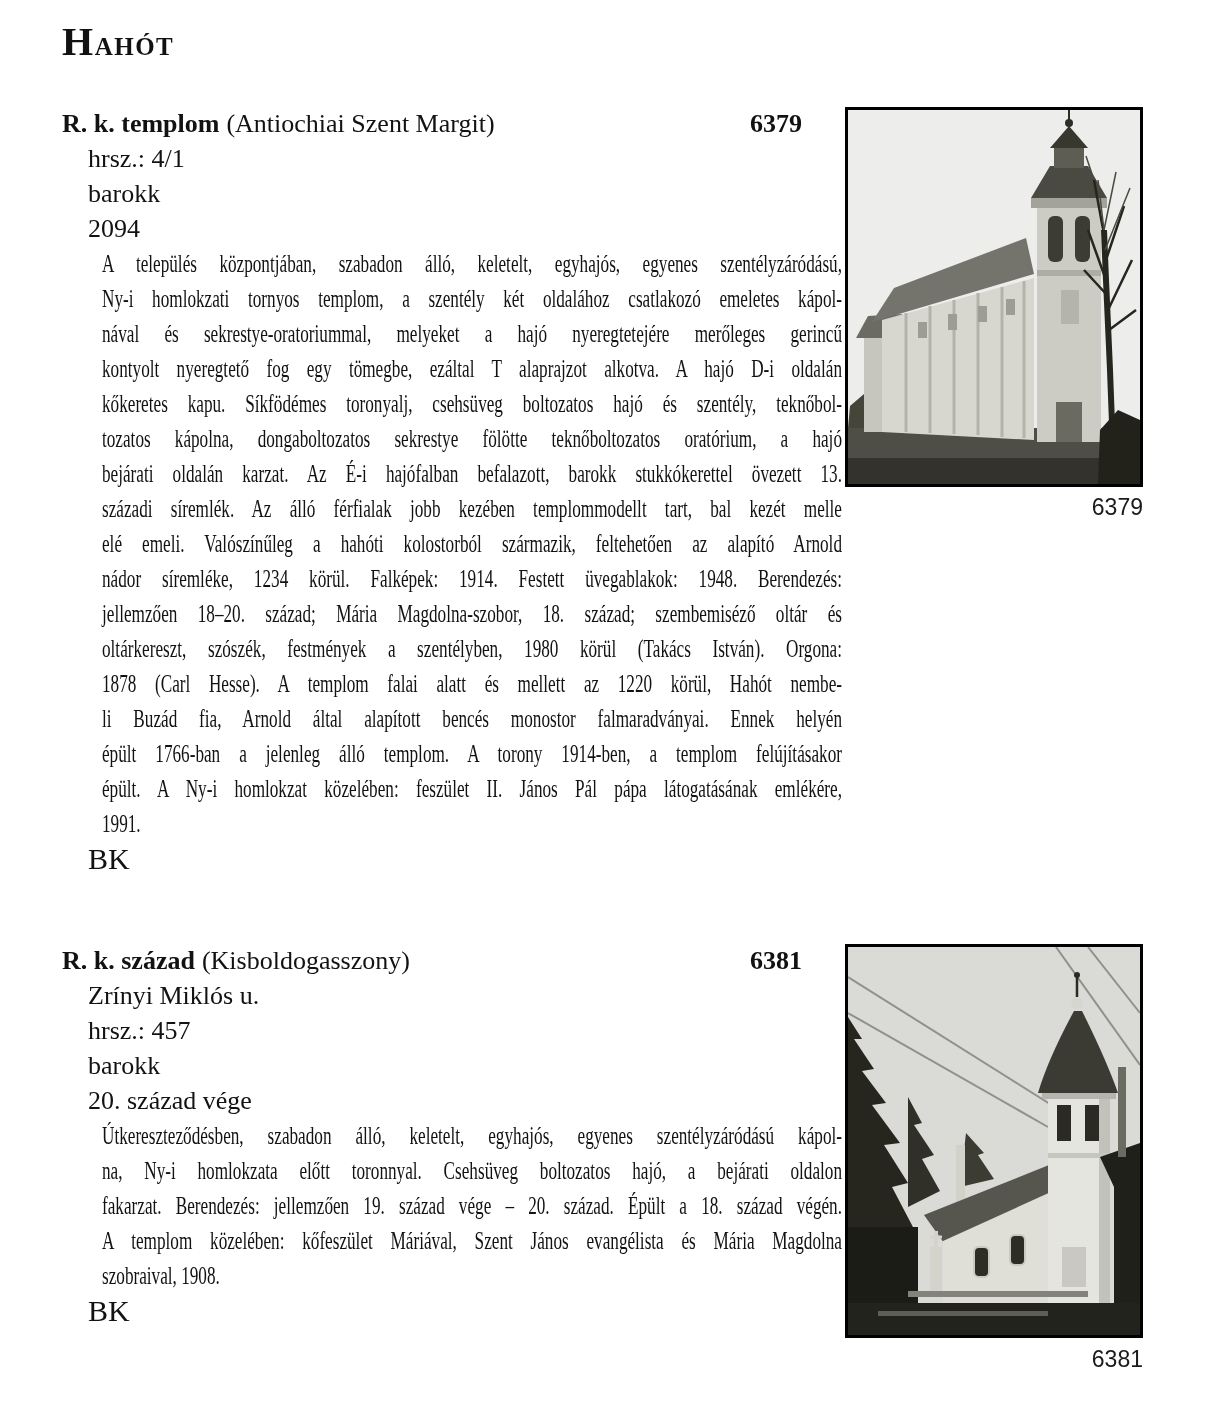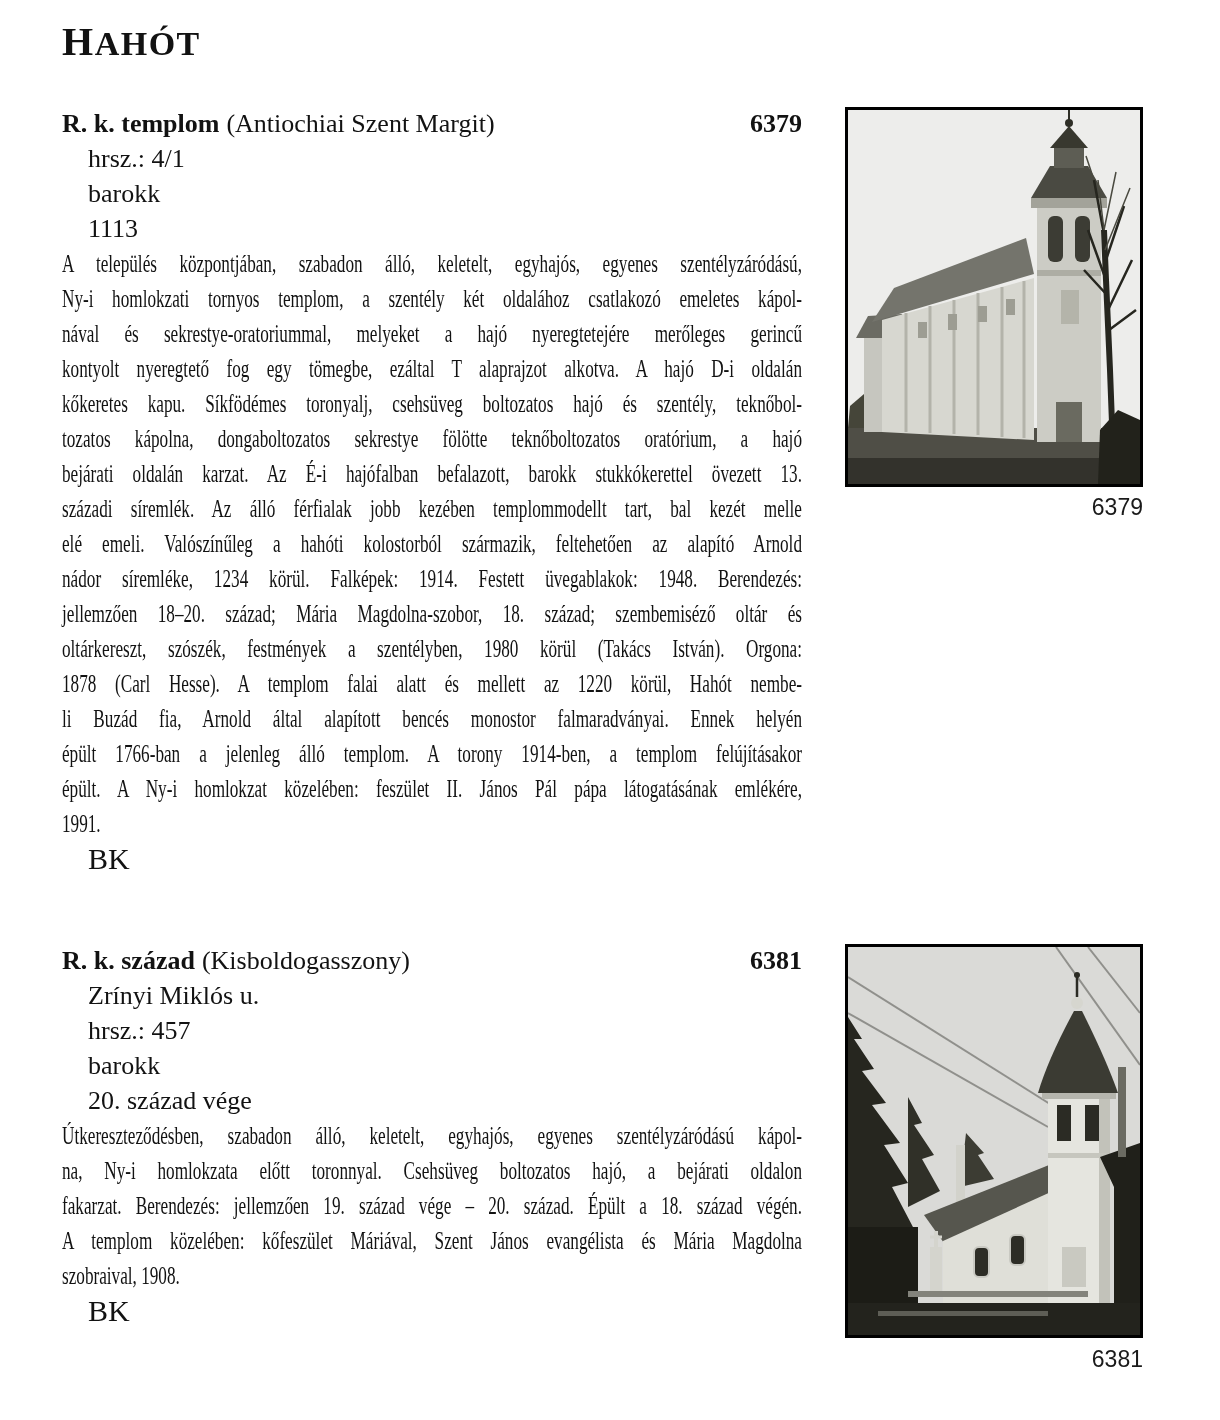--- a/index.html
+++ b/index.html
@@ -3,32 +3,32 @@
 <meta charset="utf-8">
 <style>
   html,body{margin:0;padding:0;background:#ffffff;}
   .page{
     position:relative;width:1220px;height:1420px;background:#ffffff;
     color:#121212;font-family:"Liberation Serif","DejaVu Serif",serif;
     overflow:hidden;
   }
   .page-title{
     position:absolute;left:62px;top:20px;font-weight:bold;
-    font-size:34px;line-height:44px;letter-spacing:1.5px;
+    font-size:25px;line-height:44px;letter-spacing:1.5px;
   }
   .page-title::first-letter{font-size:40px;}
   .entry{position:absolute;left:62px;width:740px;}
   .ehead{display:flex;justify-content:space-between;align-items:baseline;
          height:35px;line-height:35px;font-size:26px;gap:8px;}
   .eleft{white-space:nowrap;}
   .ename{font-weight:bold;}
   .ededic{font-weight:normal;margin-left:7px;}
   .enum{font-weight:bold;}
   .addr{height:35px;line-height:35px;font-size:26px;padding-left:26px;white-space:nowrap;}
-  .bwrap{width:740px;}
+  .bwrap{width:740px;margin-left:40px;}
   .bline{
     width:1120px;height:35px;line-height:35px;font-size:26px;
     text-align:justify;text-align-last:justify;
     transform:scaleX(0.6607);transform-origin:0 0;white-space:nowrap;
   }
   .bl-last{text-align-last:left;}
   .author{height:35px;line-height:35px;font-size:30px;padding-left:26px;}
   .photo{
     position:absolute;left:845px;border:3px solid #000;line-height:0;
     background:#ececea;
@@ -52,21 +52,21 @@
 
   <div class="entry" style="top:106px;">
     <div class="ehead">
       <span class="eleft">
         <span class="ename">R. k. templom</span><span class="ededic">(Antiochiai Szent Margit)</span>
       </span>
       <span class="enum">6379</span>
     </div>
     <div class="addr">hrsz.: 4/1</div>
     <div class="addr">barokk</div>
-    <div class="addr">1113</div>
+    <div class="addr">2094</div>
     <div class="bwrap">
       <div class="bline">A település központjában, szabadon álló, keletelt, egyhajós, egyenes szentélyzáródású,</div>
       <div class="bline">Ny-i homlokzati tornyos templom, a szentély két oldalához csatlakozó emeletes kápol-</div>
       <div class="bline">nával és sekrestye-oratoriummal, melyeket a hajó nyeregtetejére merőleges gerincű</div>
       <div class="bline">kontyolt nyeregtető fog egy tömegbe, ezáltal T alaprajzot alkotva. A hajó D-i oldalán</div>
       <div class="bline">kőkeretes kapu. Síkfödémes toronyalj, csehsüveg boltozatos hajó és szentély, teknőbol-</div>
       <div class="bline">tozatos kápolna, dongaboltozatos sekrestye fölötte teknőboltozatos oratórium, a hajó</div>
       <div class="bline">bejárati oldalán karzat. Az É-i hajófalban befalazott, barokk stukkókerettel övezett 13.</div>
       <div class="bline">századi síremlék. Az álló férfialak jobb kezében templommodellt tart, bal kezét melle</div>
       <div class="bline">elé emeli. Valószínűleg a hahóti kolostorból származik, feltehetően az alapító Arnold</div>

